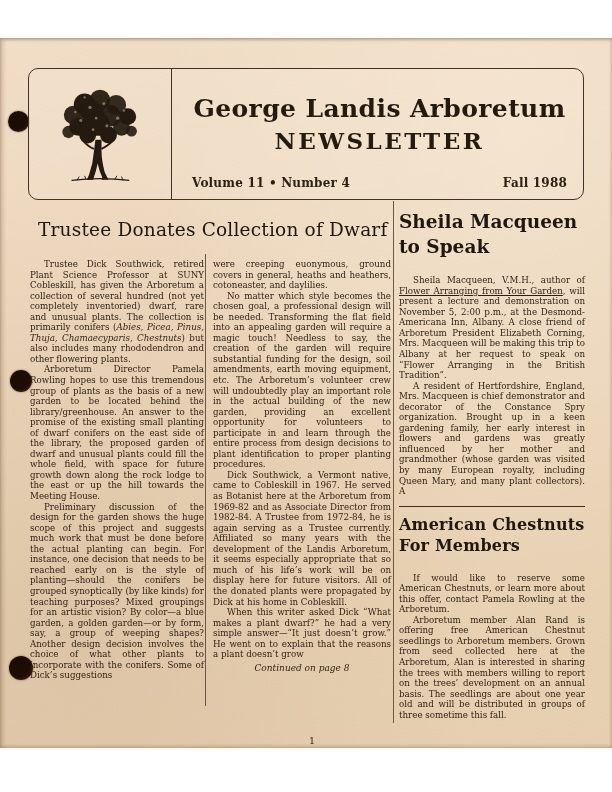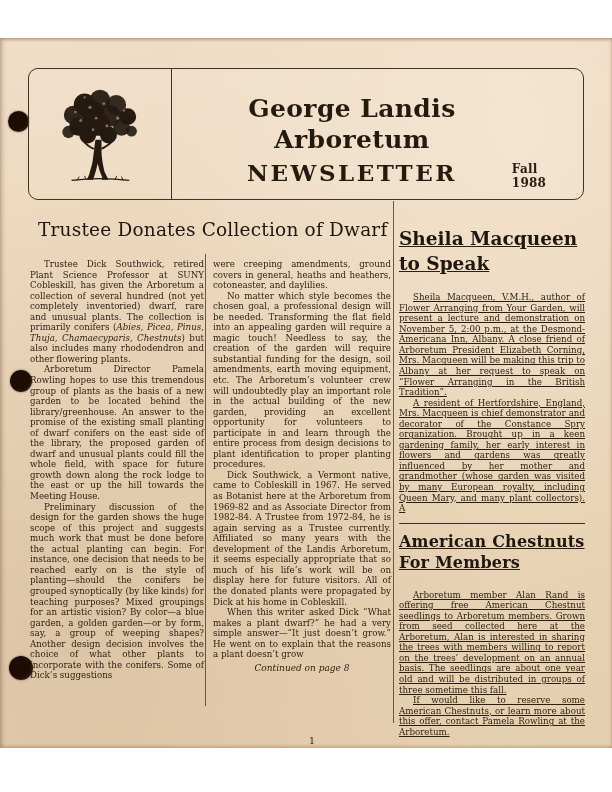--- a/index.html
+++ b/index.html
@@ -27,31 +27,31 @@
 
   
   .masthead{
     position:absolute;left:28px;top:30px;width:556px;height:132px;
     border:1.6px solid #42332       4;border:1.6px solid #423324;border-radius:10px;
     background:rgba(255,250,240,0.12);
     display:flex;box-sizing:border-box;
   }
   .logo-cell{width:142px;flex:0 0 142px;border-right:1.4px solid #423324;
     display:flex;align-items:center;justify-content:center;}
-  .title-cell{flex:1;display:flex;box-sizing:border-box;padding:24px 16px 9px 20px;}
+  .title-cell{flex:1;display:flex;flex-direction:column;box-sizing:border-box;padding:24px 16px 9px 20px;}
   .mast-title{line-height:1.25;text-align:center;font-weight:bold;color:#241a0e;}
   .mast-line1{font-size:25px;letter-spacing:0.4px;}
   .mast-line2{font-size:23px;letter-spacing:2.5px;margin-top:3px;}
   .mast-meta{margin-top:auto;display:flex;justify-content:space-between;
     font-size:12px;font-weight:bold;color:#2c2012;letter-spacing:0.2px;}
 
   
   .headline{position:absolute;margin:8px;font-weight:normal;color:#1f1710;letter-spacing:0.2px;}
   .main-title{left:30px;top:172px;width:372px;font-size:18.5px;line-height:1.33;}
-  .side-block{position:absolute;left:399px;top:189px;width:186px;text-decoration:underline;}
+  .side-block{position:absolute;left:399px;top:172px;width:186px;}
   .side-title{margin:0;font-weight:bold;color:#1f1710;font-size:18.5px;line-height:1.33;}
   .small-title{margin:0;font-weight:bold;color:#1f1710;font-size:16px;line-height:1.3;letter-spacing:0.2px;}
 
   
   .col{position:absolute;font-size:8.7px;line-height:10.55px;text-align:justify;color:#2b1e10;}
   .col1{left:30px;top:221px;width:174px;}
   .col2{left:213px;top:221px;width:178px;}
   .side-body{font-size:8.7px;line-height:10.55px;text-align:justify;color:#2b1e10;margin-top:16px;}
   .col p,.side-body p{margin:0;text-indent:14px;}
   .col p.noindent{text-indent:0;}
@@ -111,54 +111,55 @@
           <path d="M35 133 l3 -5 M47 132 l-2 -5 M84 132 l3 -5 M95 133 l-2 -5" stroke="#241a10" stroke-width="1.2"></path>
         </svg>
       </span>
     </div>
     <div class="title-cell">
       <div class="mast-title">
         <div class="mast-line1">George Landis Arboretum</div>
         <div class="mast-line2">NEWSLETTER</div>
       </div>
       <div class="mast-meta">
+        <span>Volume 11 • Number 4</span>
         <span>Fall 1988</span>
       </div>
     </div>
   </div>
 
   <h1 class="headline main-title"><span>Trustee Donates Collection of Dwarf</span><br></h1>
 
   <div class="col col1">
     <p><span>Trustee Dick Southwick, retired Plant Science Professor at SUNY Cobleskill, has given the Arboretum a collection of several hundred (not yet completely inventoried) dwarf, rare and unusual plants. The collection is primarily conifers (</span><i>Abies, Picea, Pinus, Thuja, Chamaecyparis, Chestnuts</i><span>) but also includes many rhododendron and other flowering plants.</span></p>
     <p>Arboretum Director Pamela Rowling hopes to use this tremendous group of plants as the basis of a new garden to be located behind the library/greenhouse. An answer to the promise of the existing small planting of dwarf conifers on the east side of the library, the proposed garden of dwarf and unusual plants could fill the whole field, with space for future growth down along the rock lodge to the east or up the hill towards the Meeting House.</p>
     <p>Preliminary discussion of the design for the garden shows the huge scope of this project and suggests much work that must be done before the actual planting can begin. For instance, one decision that needs to be reached early on is the style of planting—should the conifers be grouped synoptically (by like kinds) for teaching purposes? Mixed groupings for an artistic vision? By color—a blue garden, a golden garden—or by form, say, a group of weeping shapes? Another design decision involves the choice of what other plants to incorporate with the conifers. Some of Dick’s suggestions</p>
   </div>
 
   <div class="vrule v1"></div>
 
   <div class="col col2">
-    <p class="noindent">were creeping amendments, ground covers in general, heaths and heathers, cotoneaster, and daylilies.</p>
+    <p class="noindent">were creeping euonymous, ground covers in general, heaths and heathers, cotoneaster, and daylilies.</p>
     <p>No matter which style becomes the chosen goal, a professional design will be needed. Transforming the flat field into an appealing garden will require a magic touch! Needless to say, the creation of the garden will require substantial funding for the design, soil amendments, earth moving equipment, etc. The Arboretum’s volunteer crew will undoubtedly play an important role in the actual building of the new garden, providing an excellent opportunity for volunteers to participate in and learn through the entire process from design decisions to plant identification to proper planting procedures.</p>
     <p>Dick Southwick, a Vermont native, came to Cobleskill in 1967. He served as Botanist here at the Arboretum from 1969-82 and as Associate Director from 1982-84. A Trustee from 1972-84, he is again serving as a Trustee currently. Affiliated so many years with the development of the Landis Arboretum, it seems especially appropriate that so much of his life’s work will be on display here for future visitors. All of the donated plants were propagated by Dick at his home in Cobleskill.</p>
     <p>When this writer asked Dick “What makes a plant dwarf?” he had a very simple answer—“It just doesn’t grow.” He went on to explain that the reasons a plant doesn’t grow</p>
     <p class="continued">Continued on page 8</p>
   </div>
 
   <div class="vrule v2"></div>
 
   <div class="side-block">
     <h2 class="side-title">Sheila Macqueen to Speak</h2>
     <div class="side-body">
       <p><span>Sheila Macqueen, V.M.H., author of </span><span class="book">Flower Arranging from Your Garden</span><span>, will present a lecture and demonstration on November 5, 2:00 p.m., at the Desmond-Americana Inn, Albany. A close friend of Arboretum President Elizabeth Corning, Mrs. Macqueen will be making this trip to Albany at her request to speak on “Flower Arranging in the British Tradition”.</span></p>
       <p>A resident of Hertfordshire, England, Mrs. Macqueen is chief demonstrator and decorator of the Constance Spry organization. Brought up in a keen gardening family, her early interest in flowers and gardens was greatly influenced by her mother and grandmother (whose garden was visited by many European royalty, including Queen Mary, and many plant collectors). A</p>
     </div>
     <hr class="sec-rule">
     <h2 class="small-title">American Chestnuts For Members</h2>
     <div class="side-body">
+      <p>If would like to reserve some American Chestnuts, or learn more about this offer, contact Pamela Rowling at the Arboretum.</p>
       <p>Arboretum member Alan Rand is offering free American Chestnut seedlings to Arboretum members. Grown from seed collected here at the Arboretum, Alan is interested in sharing the trees with members willing to report on the trees’ development on an annual basis. The seedlings are about one year old and will be distributed in groups of three sometime this fall.</p>
-      <p>If would like to reserve some American Chestnuts, or learn more about this offer, contact Pamela Rowling at the Arboretum.</p>
     </div>
   </div>
 
   <div class="page-number">1</div>
 
 </div>
 
 </body></html>

